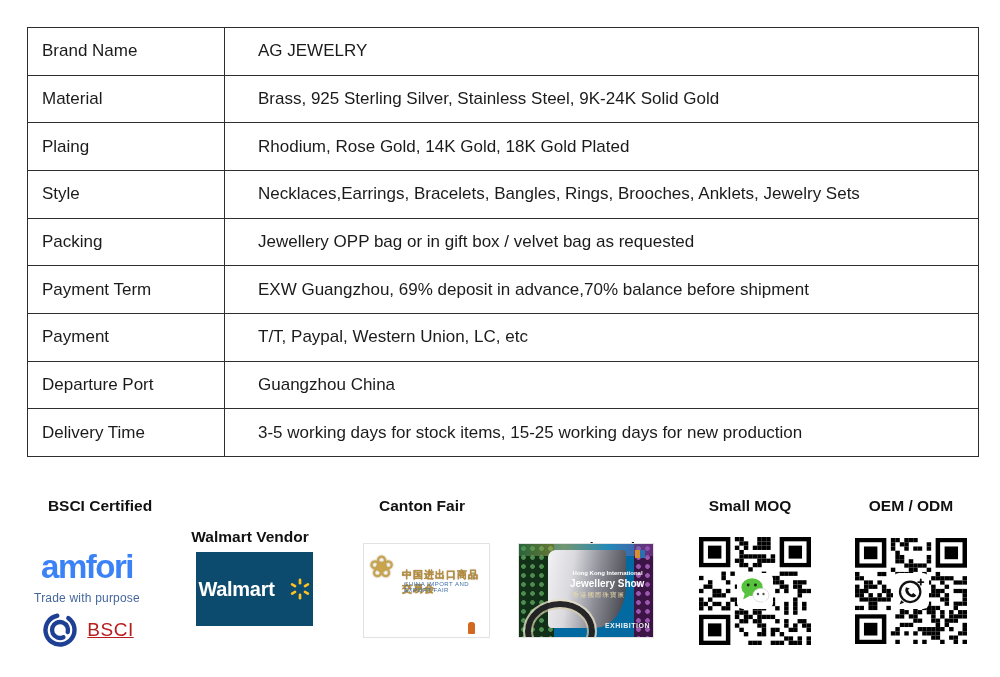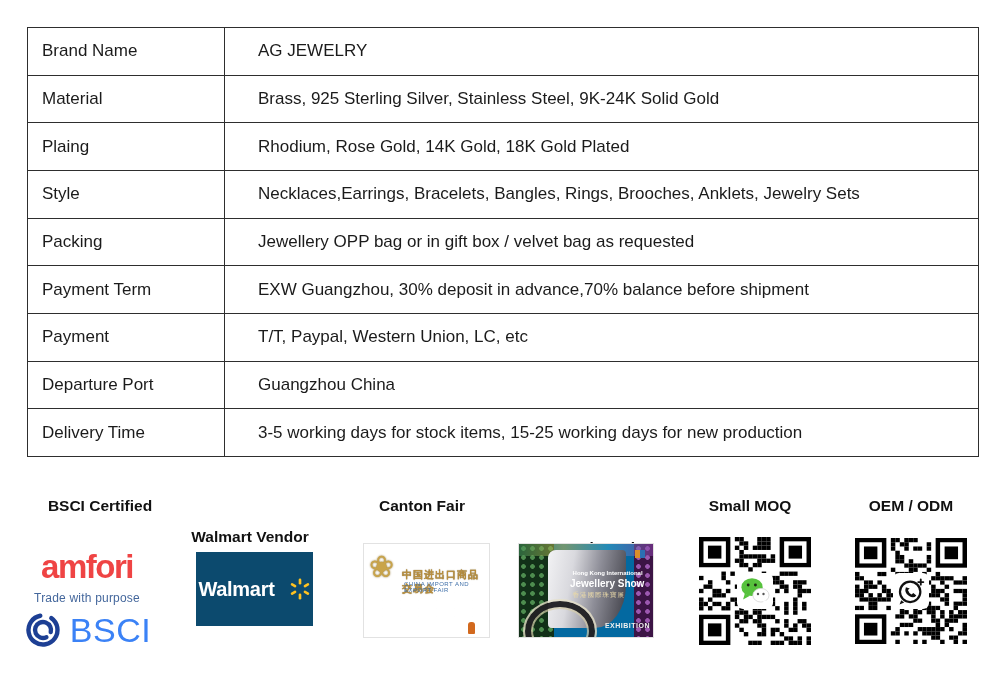--- a/index.html
+++ b/index.html
@@ -16,25 +16,25 @@
 
   
   .badge-label{position:absolute;top:497px;width:160px;text-align:center;
                font-size:15.5px;font-weight:700;color:#111;}
   .bl-1{left:20px;} .bl-2{left:170px;margin-top:31px;} .bl-3{left:342px;}
   .bl-4{left:503px;margin-top:42px;} .bl-5{left:670px;} .bl-6{left:831px;}
 
   
   .amfori{position:absolute;left:22px;top:550px;width:130px;text-align:center;}
   .amfori .word{font-size:33px;font-weight:700;letter-spacing:-1.5px;
-                color:#ef4444;line-height:1;}
+                color:#3b82f6;line-height:1;}
   .amfori .tag{font-size:12px;color:#44679c;margin-top:8px;letter-spacing:.2px;}
   .amfori .brow{display:flex;align-items:center;justify-content:center;
                 gap:7px;margin-top:5px;}
-  .amfori .bsci{font-size:34px;color:#3b82f6;letter-spacing:.5px;}
+  .amfori .bsci{font-size:19px;color:#b91c1c;letter-spacing:.5px;text-decoration:underline;}
 
   
   .walmart{position:absolute;left:196px;top:552px;width:117px;height:74px;
            background:#0c4a6e;display:flex;align-items:center;justify-content:center;gap:14px;}
   .walmart .wm{color:#ffffff;font-size:20px;font-weight:700;letter-spacing:-.3px;}
 
   
   .photo{border:1px solid #e2e2e2;overflow:hidden;position:absolute;}
   .canton{left:363px;top:543px;width:125px;height:93px;
           background:linear-gradient(180deg,#6fae DC 0%,#82b9df 0%,#a7cbe6 16%,#d8dcd8 28%,
@@ -108,21 +108,21 @@
         <tr>
           <td class="lbl">Style</td>
           <td class="val">Necklaces,Earrings, Bracelets, Bangles, Rings, Brooches, Anklets, Jewelry Sets</td>
         </tr>
         <tr>
           <td class="lbl">Packing</td>
           <td class="val">Jewellery OPP bag or in gift box / velvet bag as requested</td>
         </tr>
         <tr>
           <td class="lbl">Payment Term</td>
-          <td class="val">EXW Guangzhou, 30% deposit in advance,70% balance before shipment</td>
+          <td class="val">EXW Guangzhou, 69% deposit in advance,70% balance before shipment</td>
         </tr>
         <tr>
           <td class="lbl">Payment</td>
           <td class="val">T/T, Paypal, Western Union, LC, etc</td>
         </tr>
         <tr>
           <td class="lbl">Departure Port</td>
           <td class="val">Guangzhou China</td>
         </tr>
         <tr>

